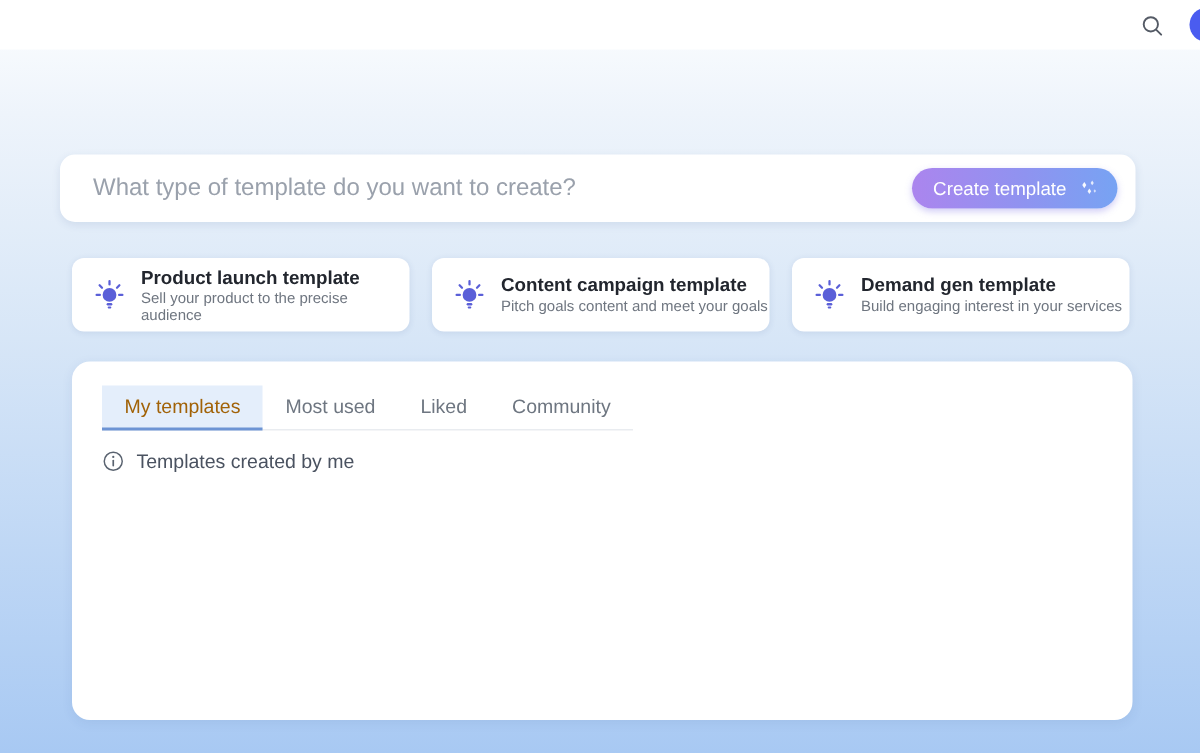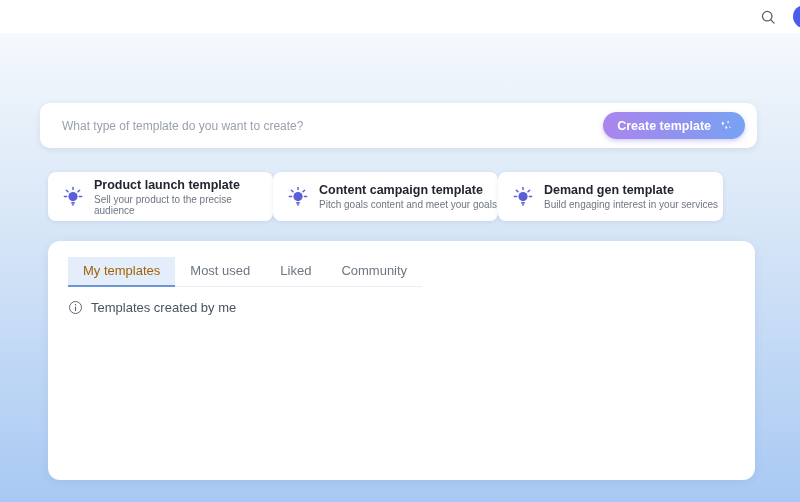--- a/index.html
+++ b/index.html
@@ -39,39 +39,39 @@
     background: #ffffff;
     border-radius: 10px;
     box-shadow: 0 2px 6px rgba(40, 70, 130, 0.10);
     display: flex; align-items: center;
   }
   .composer input {
     flex: 1; height: 100%;
     border: none; outline: none; background: transparent;
     padding: 0 12px 0 22px;
     font-family: "Liberation Sans", sans-serif;
-    font-size: 12px; color: #3a4150;
+    font-size: 16px; color: #3a4150;
   }
   .composer input::placeholder { color: #9aa1ac; }
   .create-btn {
     position: absolute; right: 12px; top: 9px;
     height: 27px; padding: 0 12px 0 14px;
     border: none; border-radius: 14px;
     background: linear-gradient(90deg, #ab85ee 0%, #8f93f0 55%, #77a3f3 100%);
     color: #ffffff; font-family: "Liberation Sans", sans-serif;
-    font-size: 12.5px; font-weight: bold;
+    font-size: 12.5px; font-weight: normal;
     display: flex; align-items: center; gap: 7px;
     cursor: pointer;
     box-shadow: 0 2px 5px rgba(120, 110, 230, 0.35);
   }
 
   
   .cards {
     position: absolute; left: 48px; top: 172px;
-    display: flex; 
+    display: flex; gap: 15px;
   }
   .card {
     width: 225px; height: 49px;
     background: #ffffff; border-radius: 8px;
     box-shadow: 0 1px 4px rgba(40, 70, 130, 0.10);
     display: flex; align-items: center;
     padding-left: 13px; cursor: pointer;
   }
   .card .bulb { width: 24px; height: 24px; flex: 0 0 auto; }
   .card .texts { margin-left: 9px; display: flex; flex-direction: column; gap: 2px; }

